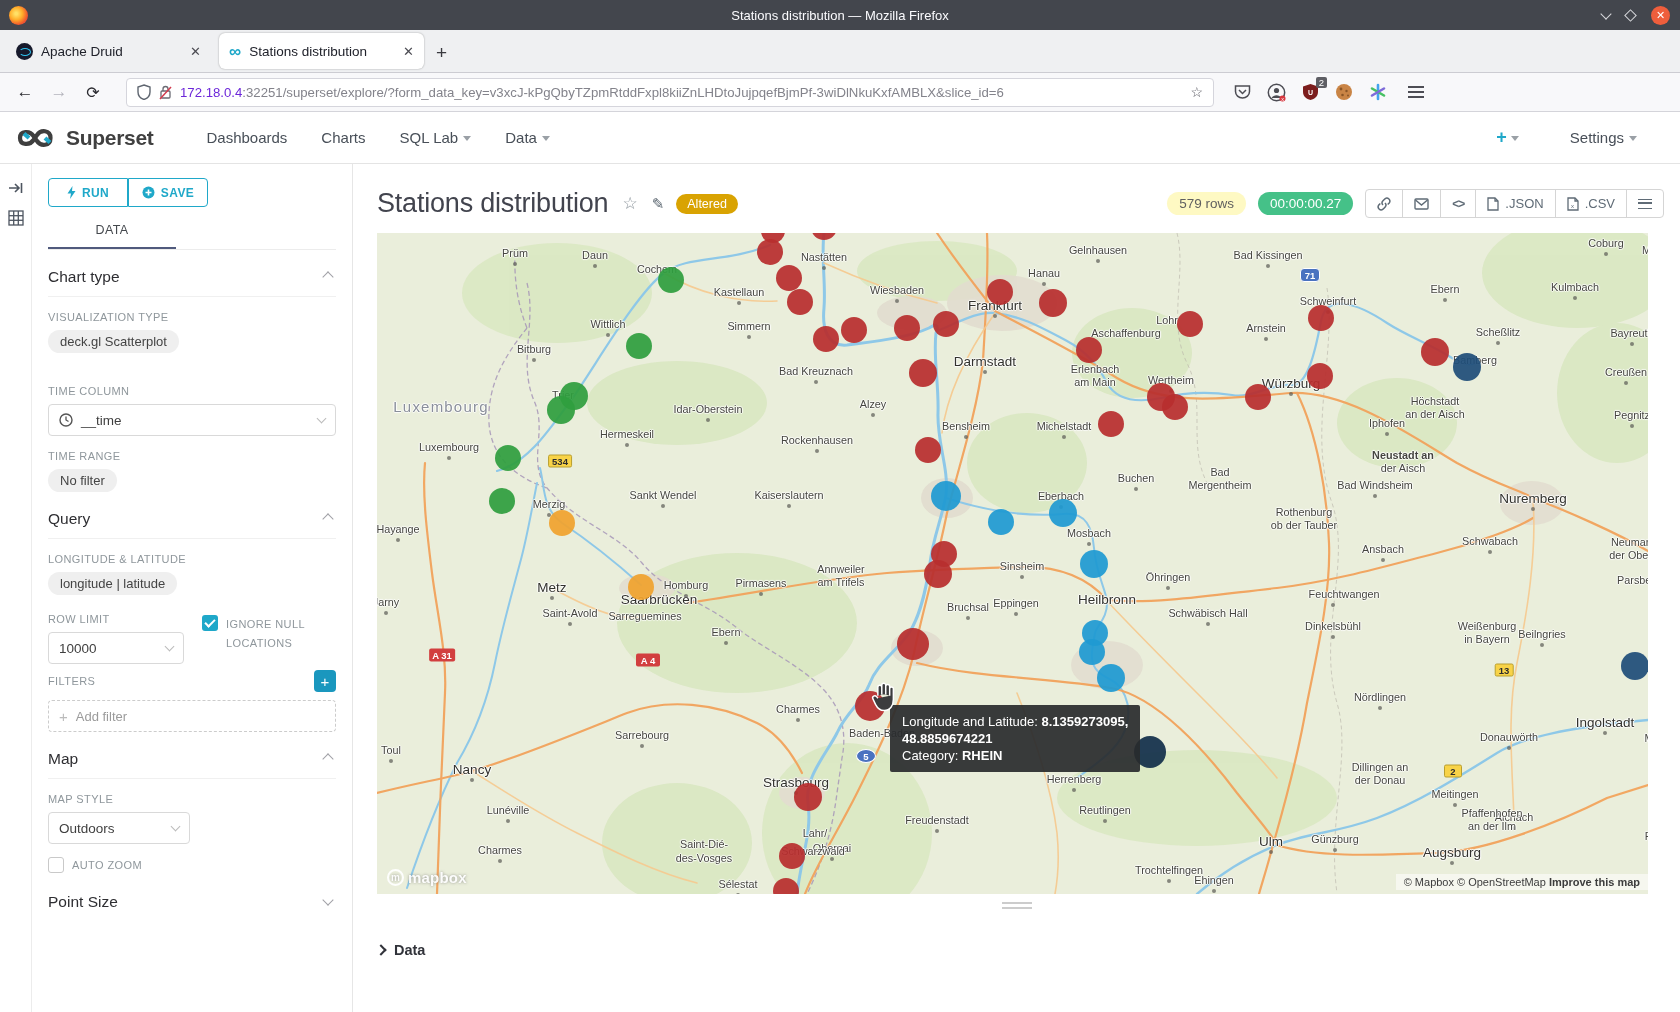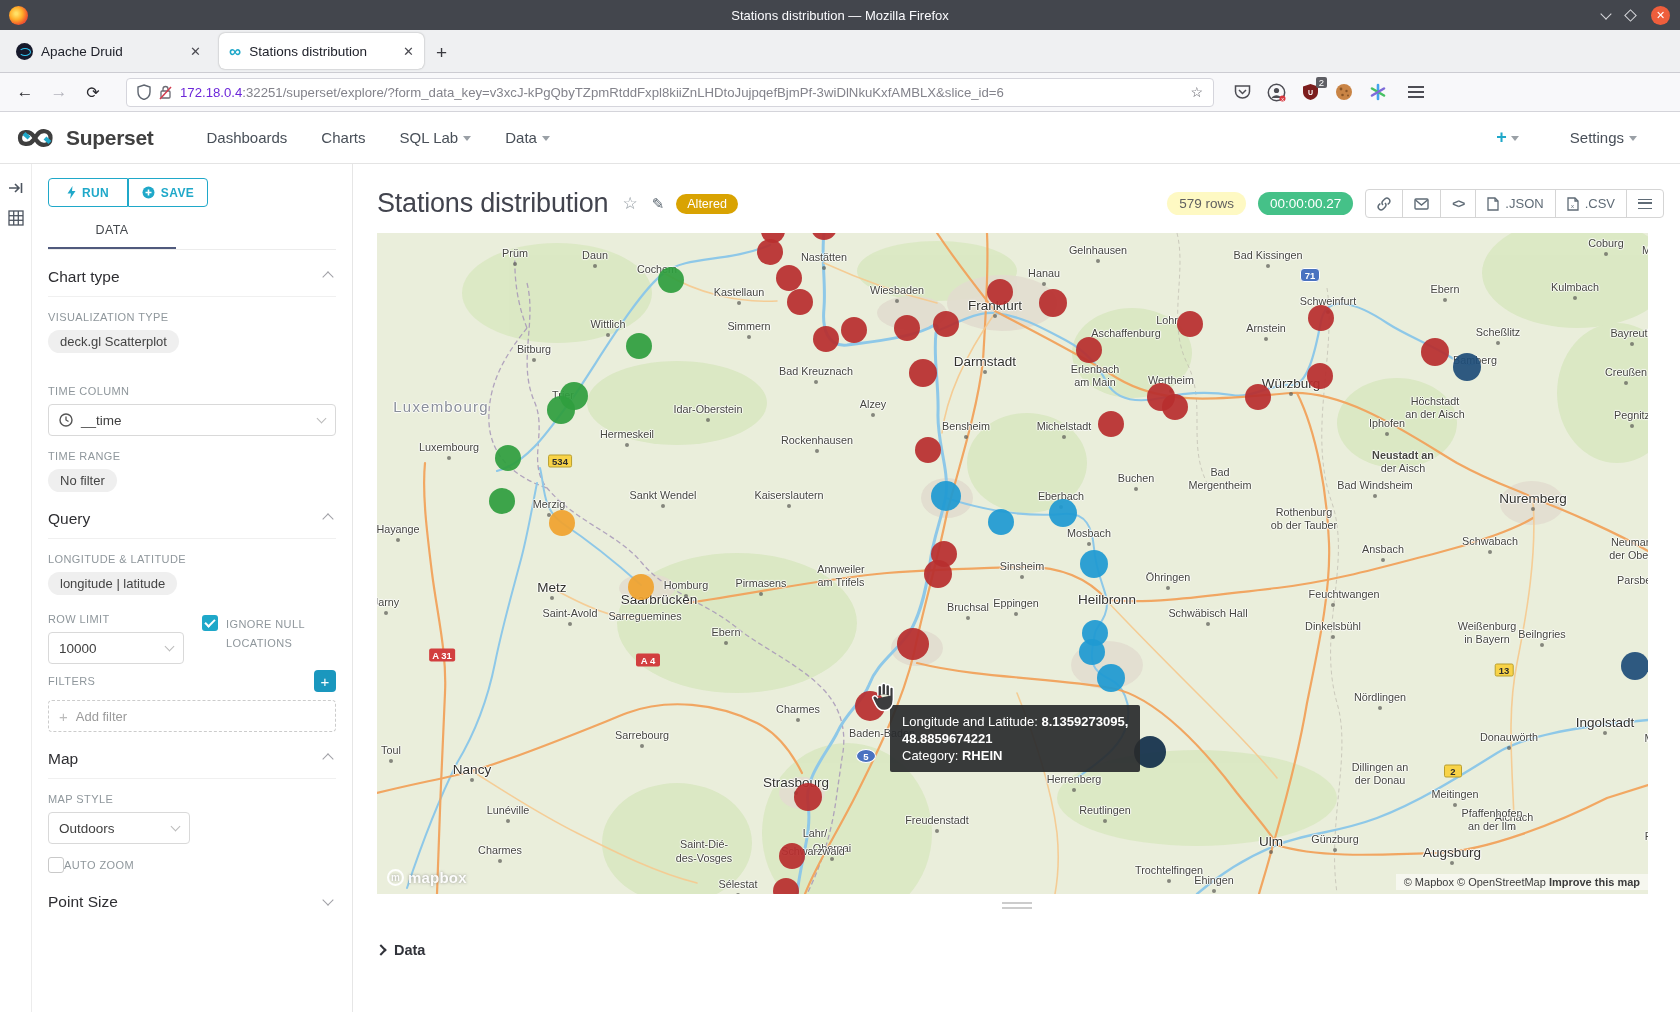--- a/index.html
+++ b/index.html
@@ -328,21 +328,21 @@
       </div>
       <div class="qrow">
         <div style="width:142px">
           <div class="flabel">MAP STYLE</div>
           <div class="selbox">
               <span>Outdoors</span>
               <span class="caret2"></span>
             </div>
         </div>
       </div>
-      <div style="display:flex;align-items:center;margin-top:12px">
+      <div style="display:flex;align-items:center;gap:8px;margin-top:12px">
         <span class="cb off"></span>
         <span class="cblabel">AUTO ZOOM</span>
       </div>
     </div>
 
     <div class="sect">
       <div class="secthead" style="border-bottom:none">
         <span class="sectname">Point Size</span>
           <span class="chev down"></span>
       </div>

